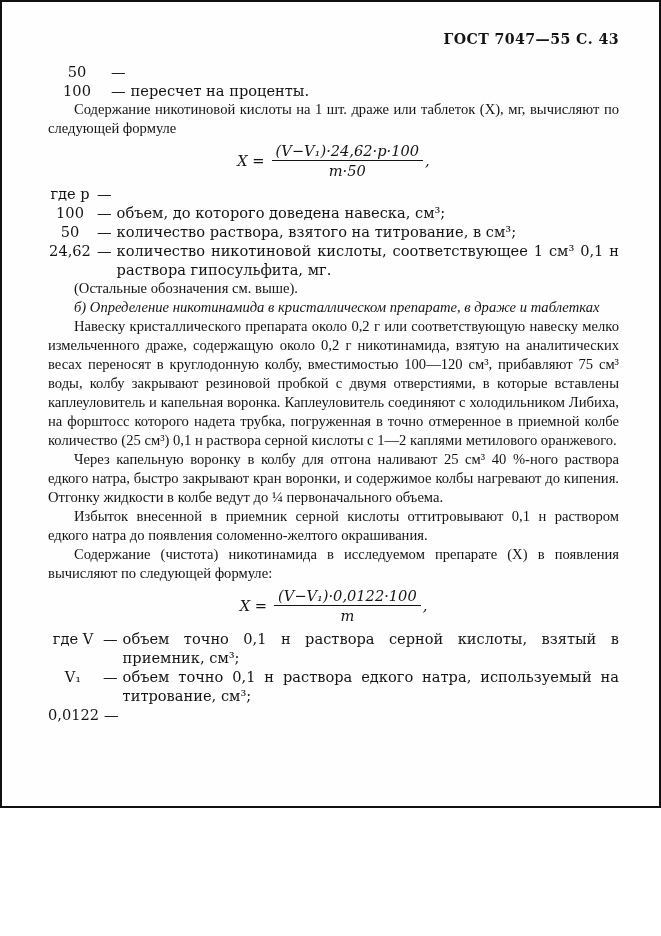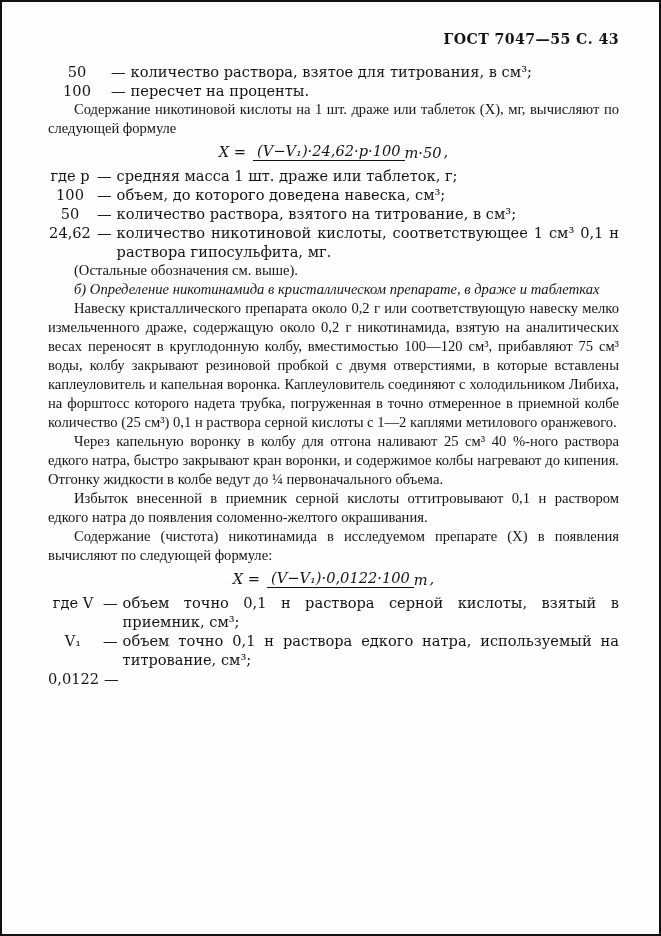--- a/index.html
+++ b/index.html
@@ -1,19 +1,19 @@
 <!DOCTYPE html>
 <html><head>
 <meta charset="utf-8">
 <style>
   * { box-sizing: border-box; }
   html, body { margin: 0; padding: 0; background: #ffffff; }
   .page {
     width: 661px;
-    height: 936px;
+    height: 808px;
     background: #fefefe;
     border: 2px solid #111;
     padding: 28px 40px 26px 46px;
     font-family: "DejaVu Serif", "Liberation Serif", serif;
     font-size: 14.6px;
     line-height: 19px;
     color: #141414;
     overflow: hidden;
   }
   .header {
@@ -43,21 +43,21 @@
   .formula {
     display: flex;
     justify-content: center;
     align-items: center;
     margin: 4px 0 5px 0;
     font-style: italic;
   }
   .f-lhs { margin-right: 7px; }
   .frac {
     display: inline-flex;
-    flex-direction: row;
+    flex-direction: column;
     align-items: center;
     line-height: 17px;
     margin-right: 2px;
   }
   .frac .num { border-bottom: 1px solid #141414; padding: 0 4px 1px 4px; }
   .frac .den { padding-top: 1px; }
 </style>
 </head>
 <body>
 
@@ -66,21 +66,20 @@
   <div class="header">
     <span>ГОСТ 7047—55  С. 43</span>
   </div>
 
   <div>
 
     <div class="intro-defs">
       <div class="def-row">
         <span class="def-term">50</span>
         <span class="def-dash">—</span>
-        <span class="def-text">количество раствора, взятое для титрования, в см³;</span>
       </div>
       <div class="def-row">
         <span class="def-term">100</span>
         <span class="def-dash">—</span>
         <span class="def-text">пересчет на проценты.</span>
       </div>
     </div>
 
     <p>Содержание никотиновой кислоты на 1 шт. драже или таблеток (X), мг, вычисляют по следующей формуле</p>
 
@@ -90,21 +89,20 @@
           <span class="num">(V−V₁)·24,62·p·100</span>
           <span class="den">m·50</span>
         </span>
         <span>,</span>
     </div>
 
     <div class="defs1">
       <div class="def-row">
         <span class="def-term">где p</span>
         <span class="def-dash">—</span>
-        <span class="def-text">средняя масса 1 шт. драже или таблеток, г;</span>
       </div>
       <div class="def-row">
         <span class="def-term">100</span>
         <span class="def-dash">—</span>
         <span class="def-text">объем, до которого доведена навеска, см³;</span>
       </div>
       <div class="def-row">
         <span class="def-term">50</span>
         <span class="def-dash">—</span>
         <span class="def-text">количество раствора, взятого на титрование, в см³;</span>

